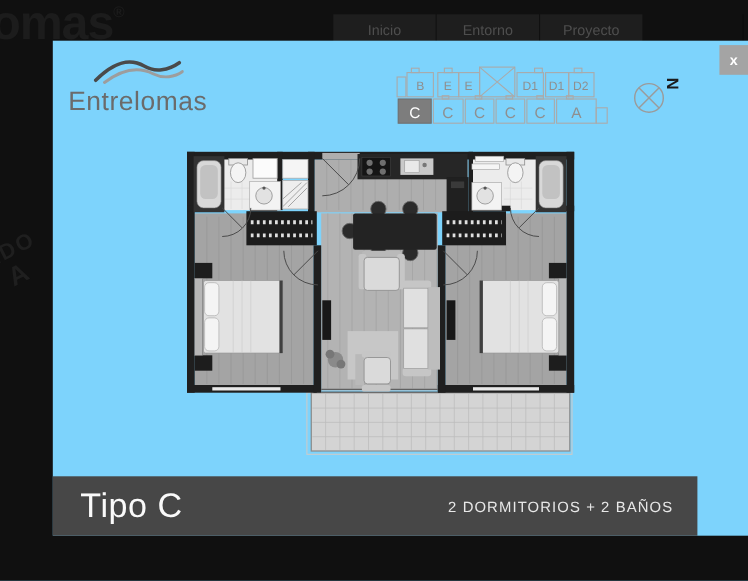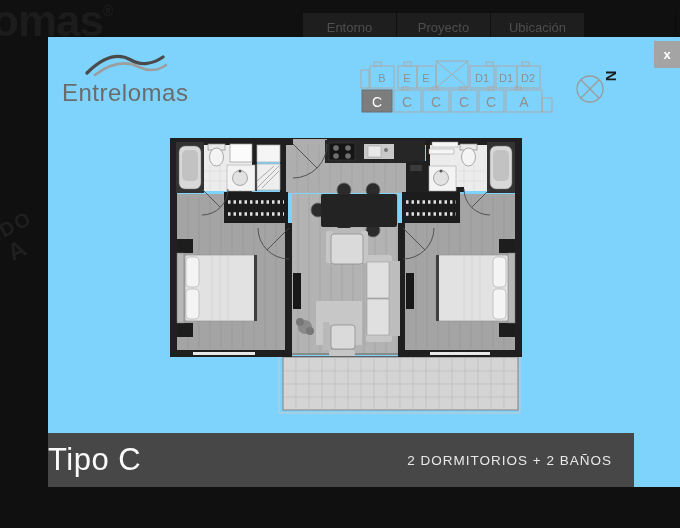--- a/index.html
+++ b/index.html
@@ -58,41 +58,41 @@
   .compass{position:absolute;left:528px;top:28px;}
   
   .floor-plan{position:absolute;left:120px;top:98px;}
   
   .modal-footer{
     position:absolute;left:0;bottom:0;width:586px;height:54px;
     background:#474747;
     display:flex;align-items:center;justify-content:space-between;
   }
   .footer-title{
-    color:#fafafa;font-size:31px;font-weight:500;
+    color:#fafafa;font-size:31px;font-weight:500;padding-left:25px;
     letter-spacing:.5px;
   }
   .footer-subtitle{
     color:#e8e8e8;font-size:13.5px;letter-spacing:1px;padding-right:22px;
   }
 </style>
 </head>
 <body>
 
 <div class="bg-logo"><span>omas</span><sup>®</sup></div>
 
 <div class="bg-watermark">
   <div class="wm1">ADO</div>
   <div class="wm2">A</div>
 </div>
 
 <div class="nav">
+  <div class="nav-item">Inicio</div>
   <div class="nav-item">Entorno</div>
   <div class="nav-item">Proyecto</div>
-  <div class="nav-item">Ubicación</div>
 </div>
 <div class="nav-end-divider"></div>
 
 <div class="modal">
 
   <div class="brand">
     <svg width="84" height="26" viewBox="0 0 84 26">
       <path d="M4,22 C20,6 34,1 48,9 C58,15 70,13 80,6" fill="none" stroke="#4a4a4a" stroke-width="3.2" stroke-linecap="round"></path>
       <path d="M12,24 C28,12 42,9 56,16 C66,21 76,19 83,14" fill="none" stroke="#9d9d9d" stroke-width="2.6" stroke-linecap="round"></path>
     </svg>

